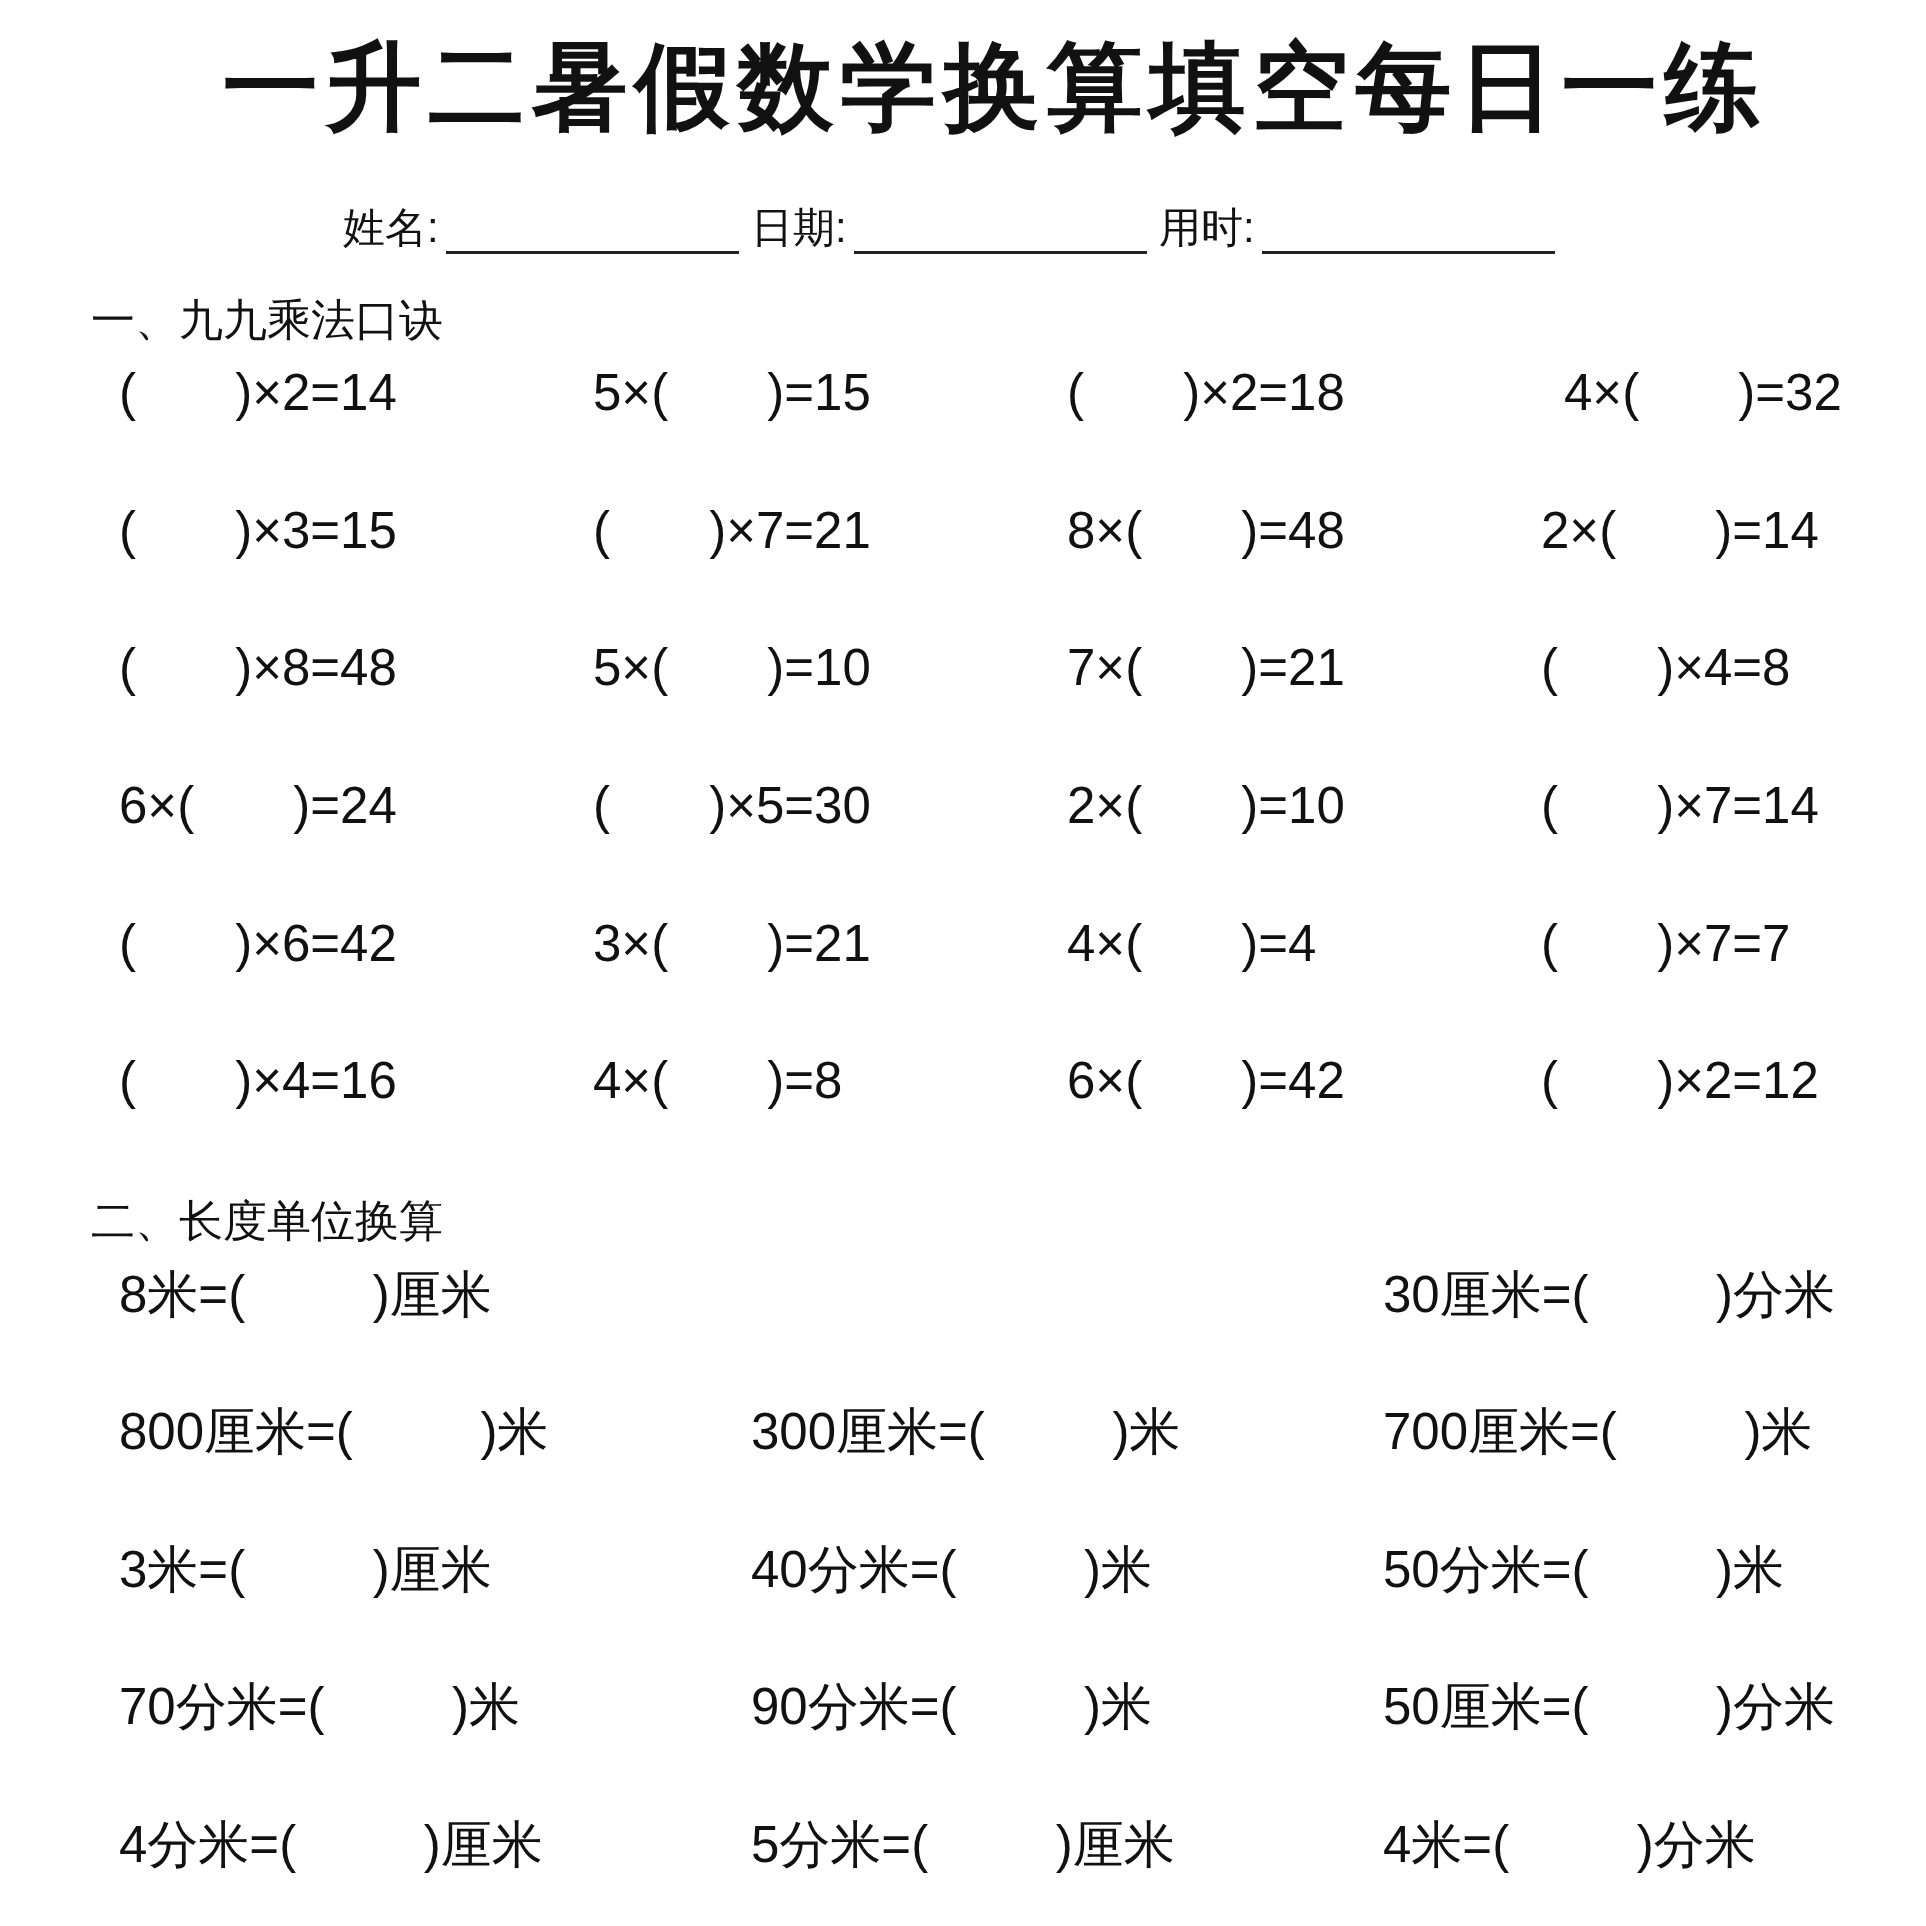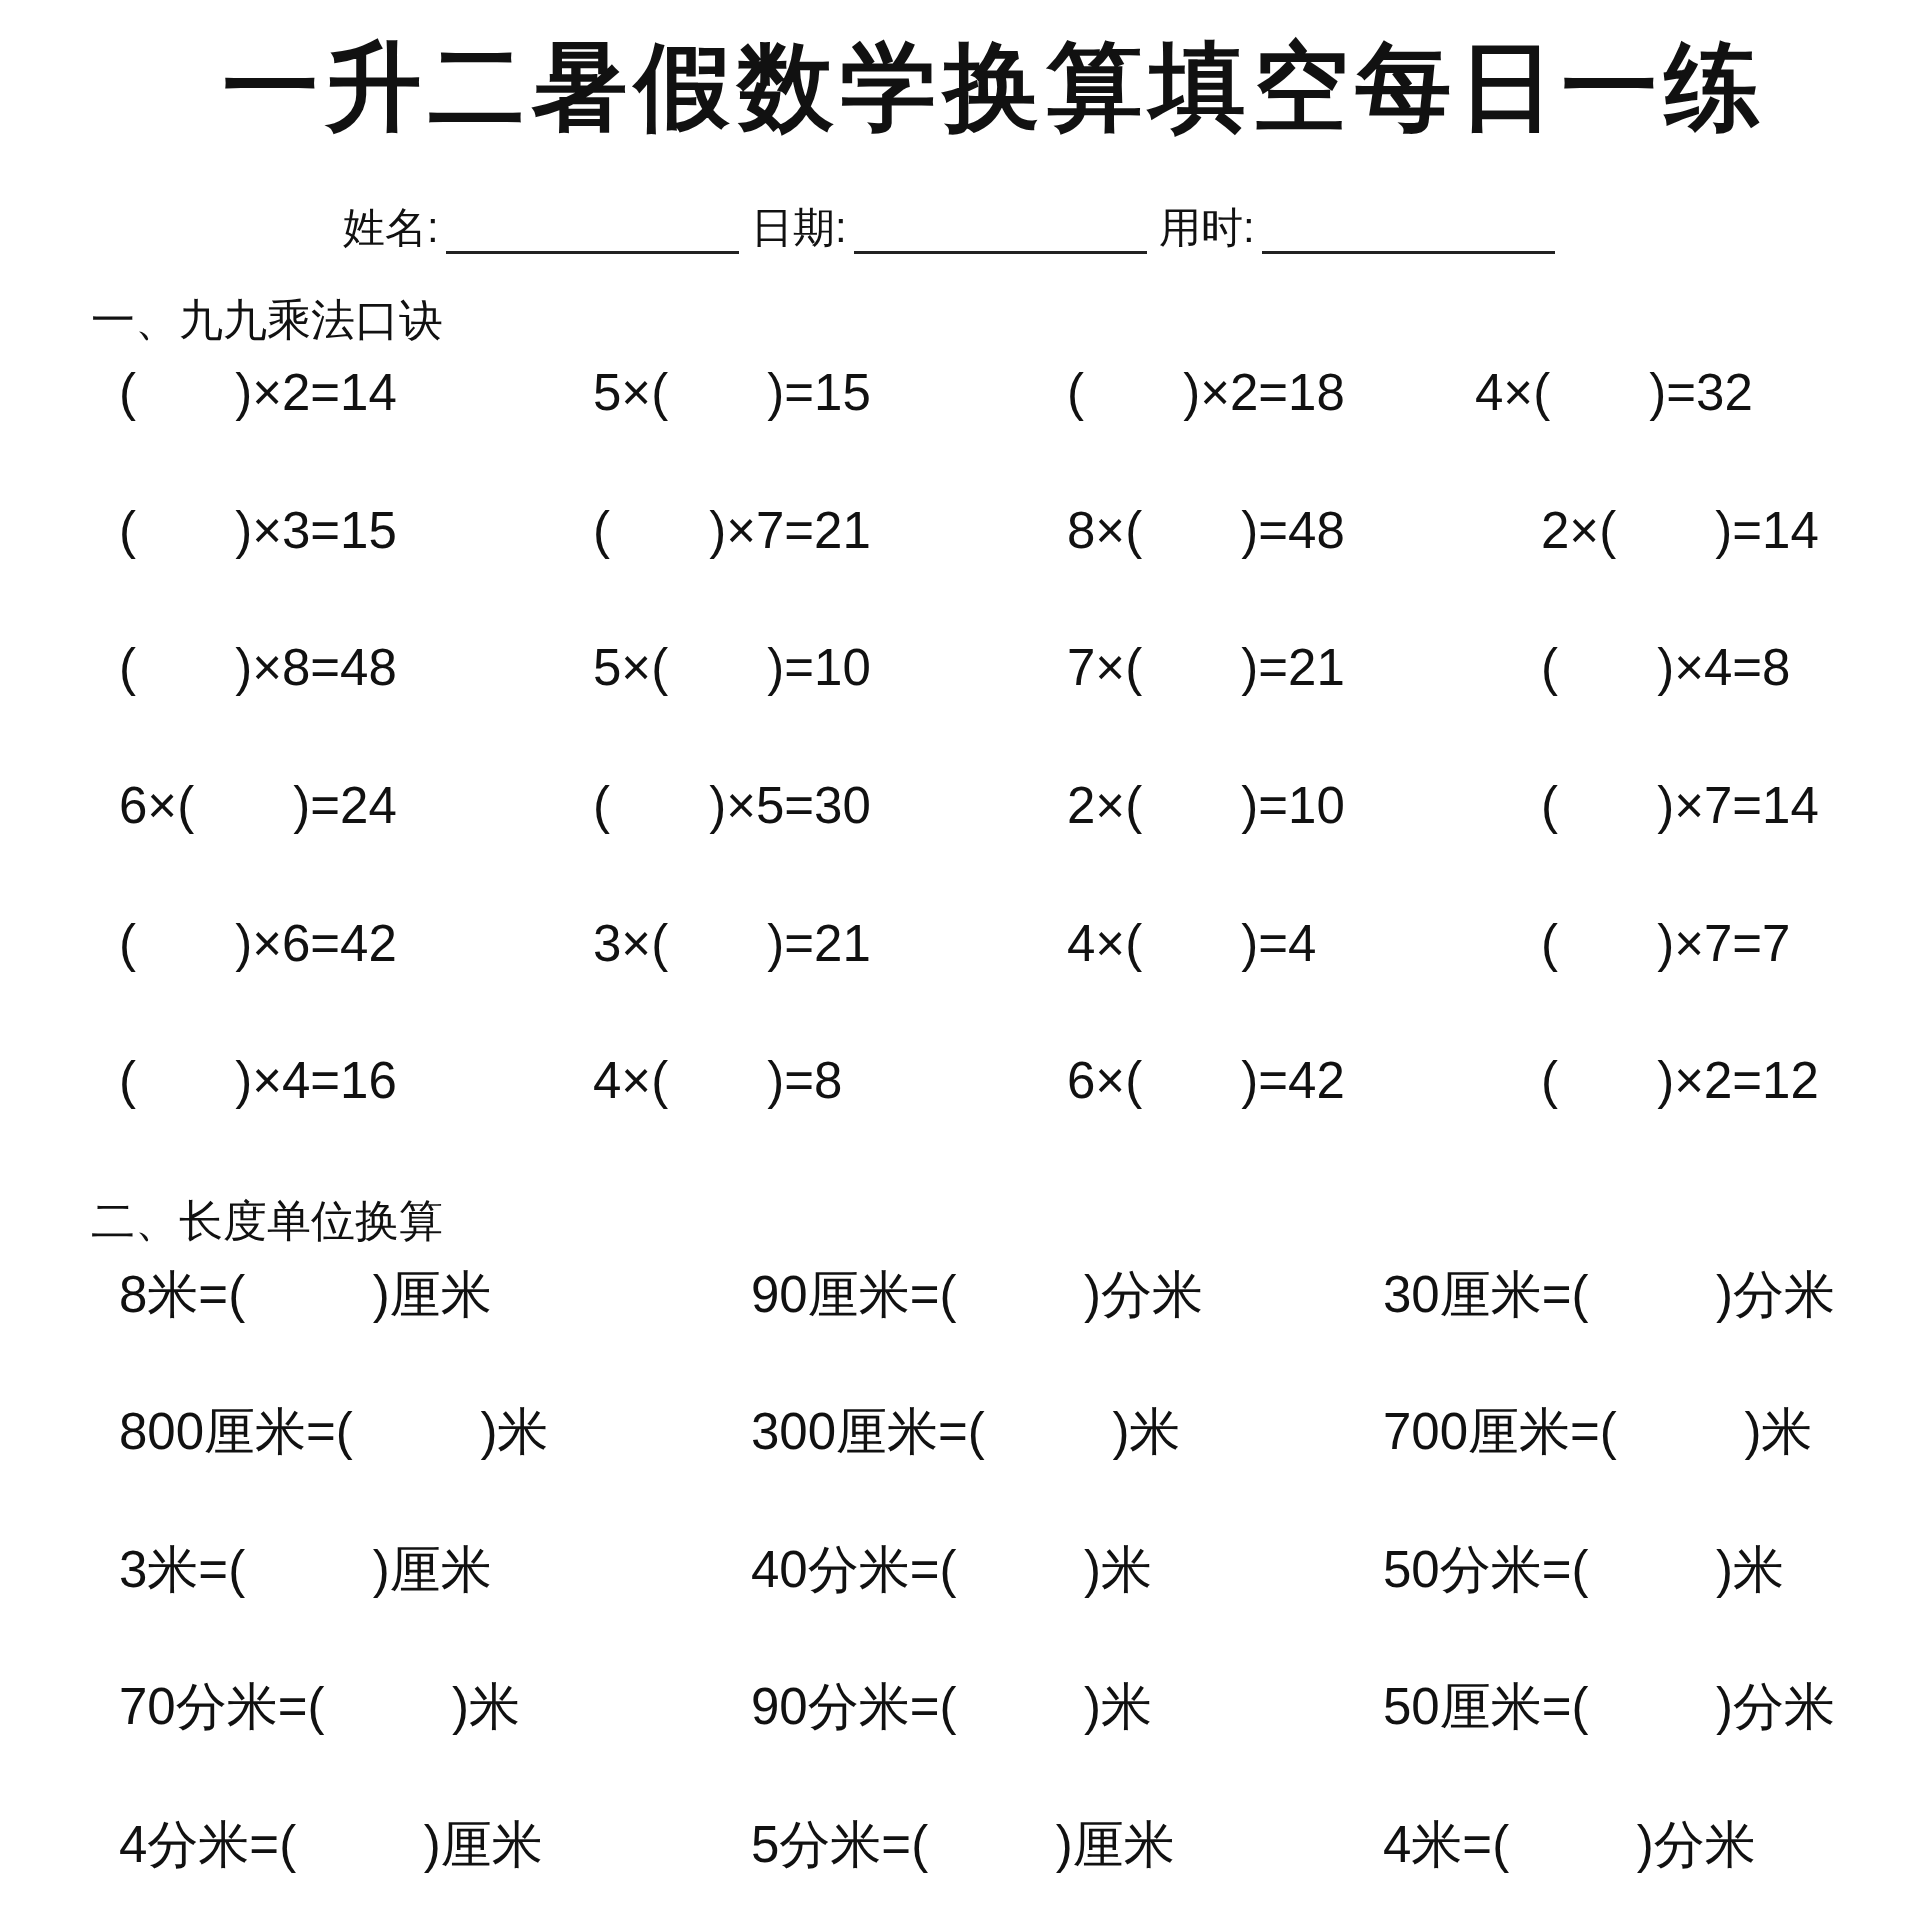--- a/index.html
+++ b/index.html
@@ -42,21 +42,21 @@
   <span>用时:</span>
   <span class="blank"></span>
 </div>
 
 <div class="section" style="top:285px;">一、九九乘法口诀</div>
 <div class="grid">
   <div class="row" style="top:354px;">
     <span class="cell" style="left:119px;">(       )×2=14</span>
     <span class="cell" style="left:593px;">5×(       )=15</span>
     <span class="cell" style="left:1067px;">(       )×2=18</span>
-    <span class="cell" style="left:1475px;">4×(       )=32</span>
+    <span class="cell" style="left:1564px;">4×(       )=32</span>
   </div>
   <div class="row" style="top:492px;">
     <span class="cell" style="left:119px;">(       )×3=15</span>
     <span class="cell" style="left:593px;text-align:right;">(       )×7=21</span>
     <span class="cell" style="left:1067px;">8×(       )=48</span>
     <span class="cell" style="left:1541px;">2×(       )=14</span>
   </div>
   <div class="row" style="top:629px;">
     <span class="cell" style="left:119px;">(       )×8=48</span>
     <span class="cell" style="left:593px;">5×(       )=10</span>
@@ -80,21 +80,20 @@
     <span class="cell" style="left:593px;">4×(       )=8</span>
     <span class="cell" style="left:1067px;">6×(       )=42</span>
     <span class="cell" style="left:1541px;">(       )×2=12</span>
   </div>
 </div>
 
 <div class="section" style="top:1186px;">二、长度单位换算</div>
 <div class="grid">
   <div class="row" style="top:1256px;">
     <span class="cell" style="left:119px;">8米=(         )厘米</span>
-    <span class="cell" style="left:751px;">90厘米=(         )分米</span>
     <span class="cell" style="left:1383px;">30厘米=(         )分米</span>
   </div>
   <div class="row" style="top:1393px;">
     <span class="cell" style="left:119px;">800厘米=(         )米</span>
     <span class="cell" style="left:751px;">300厘米=(         )米</span>
     <span class="cell" style="left:1383px;">700厘米=(         )米</span>
   </div>
   <div class="row" style="top:1531px;">
     <span class="cell" style="left:119px;">3米=(         )厘米</span>
     <span class="cell" style="left:751px;">40分米=(         )米</span>

